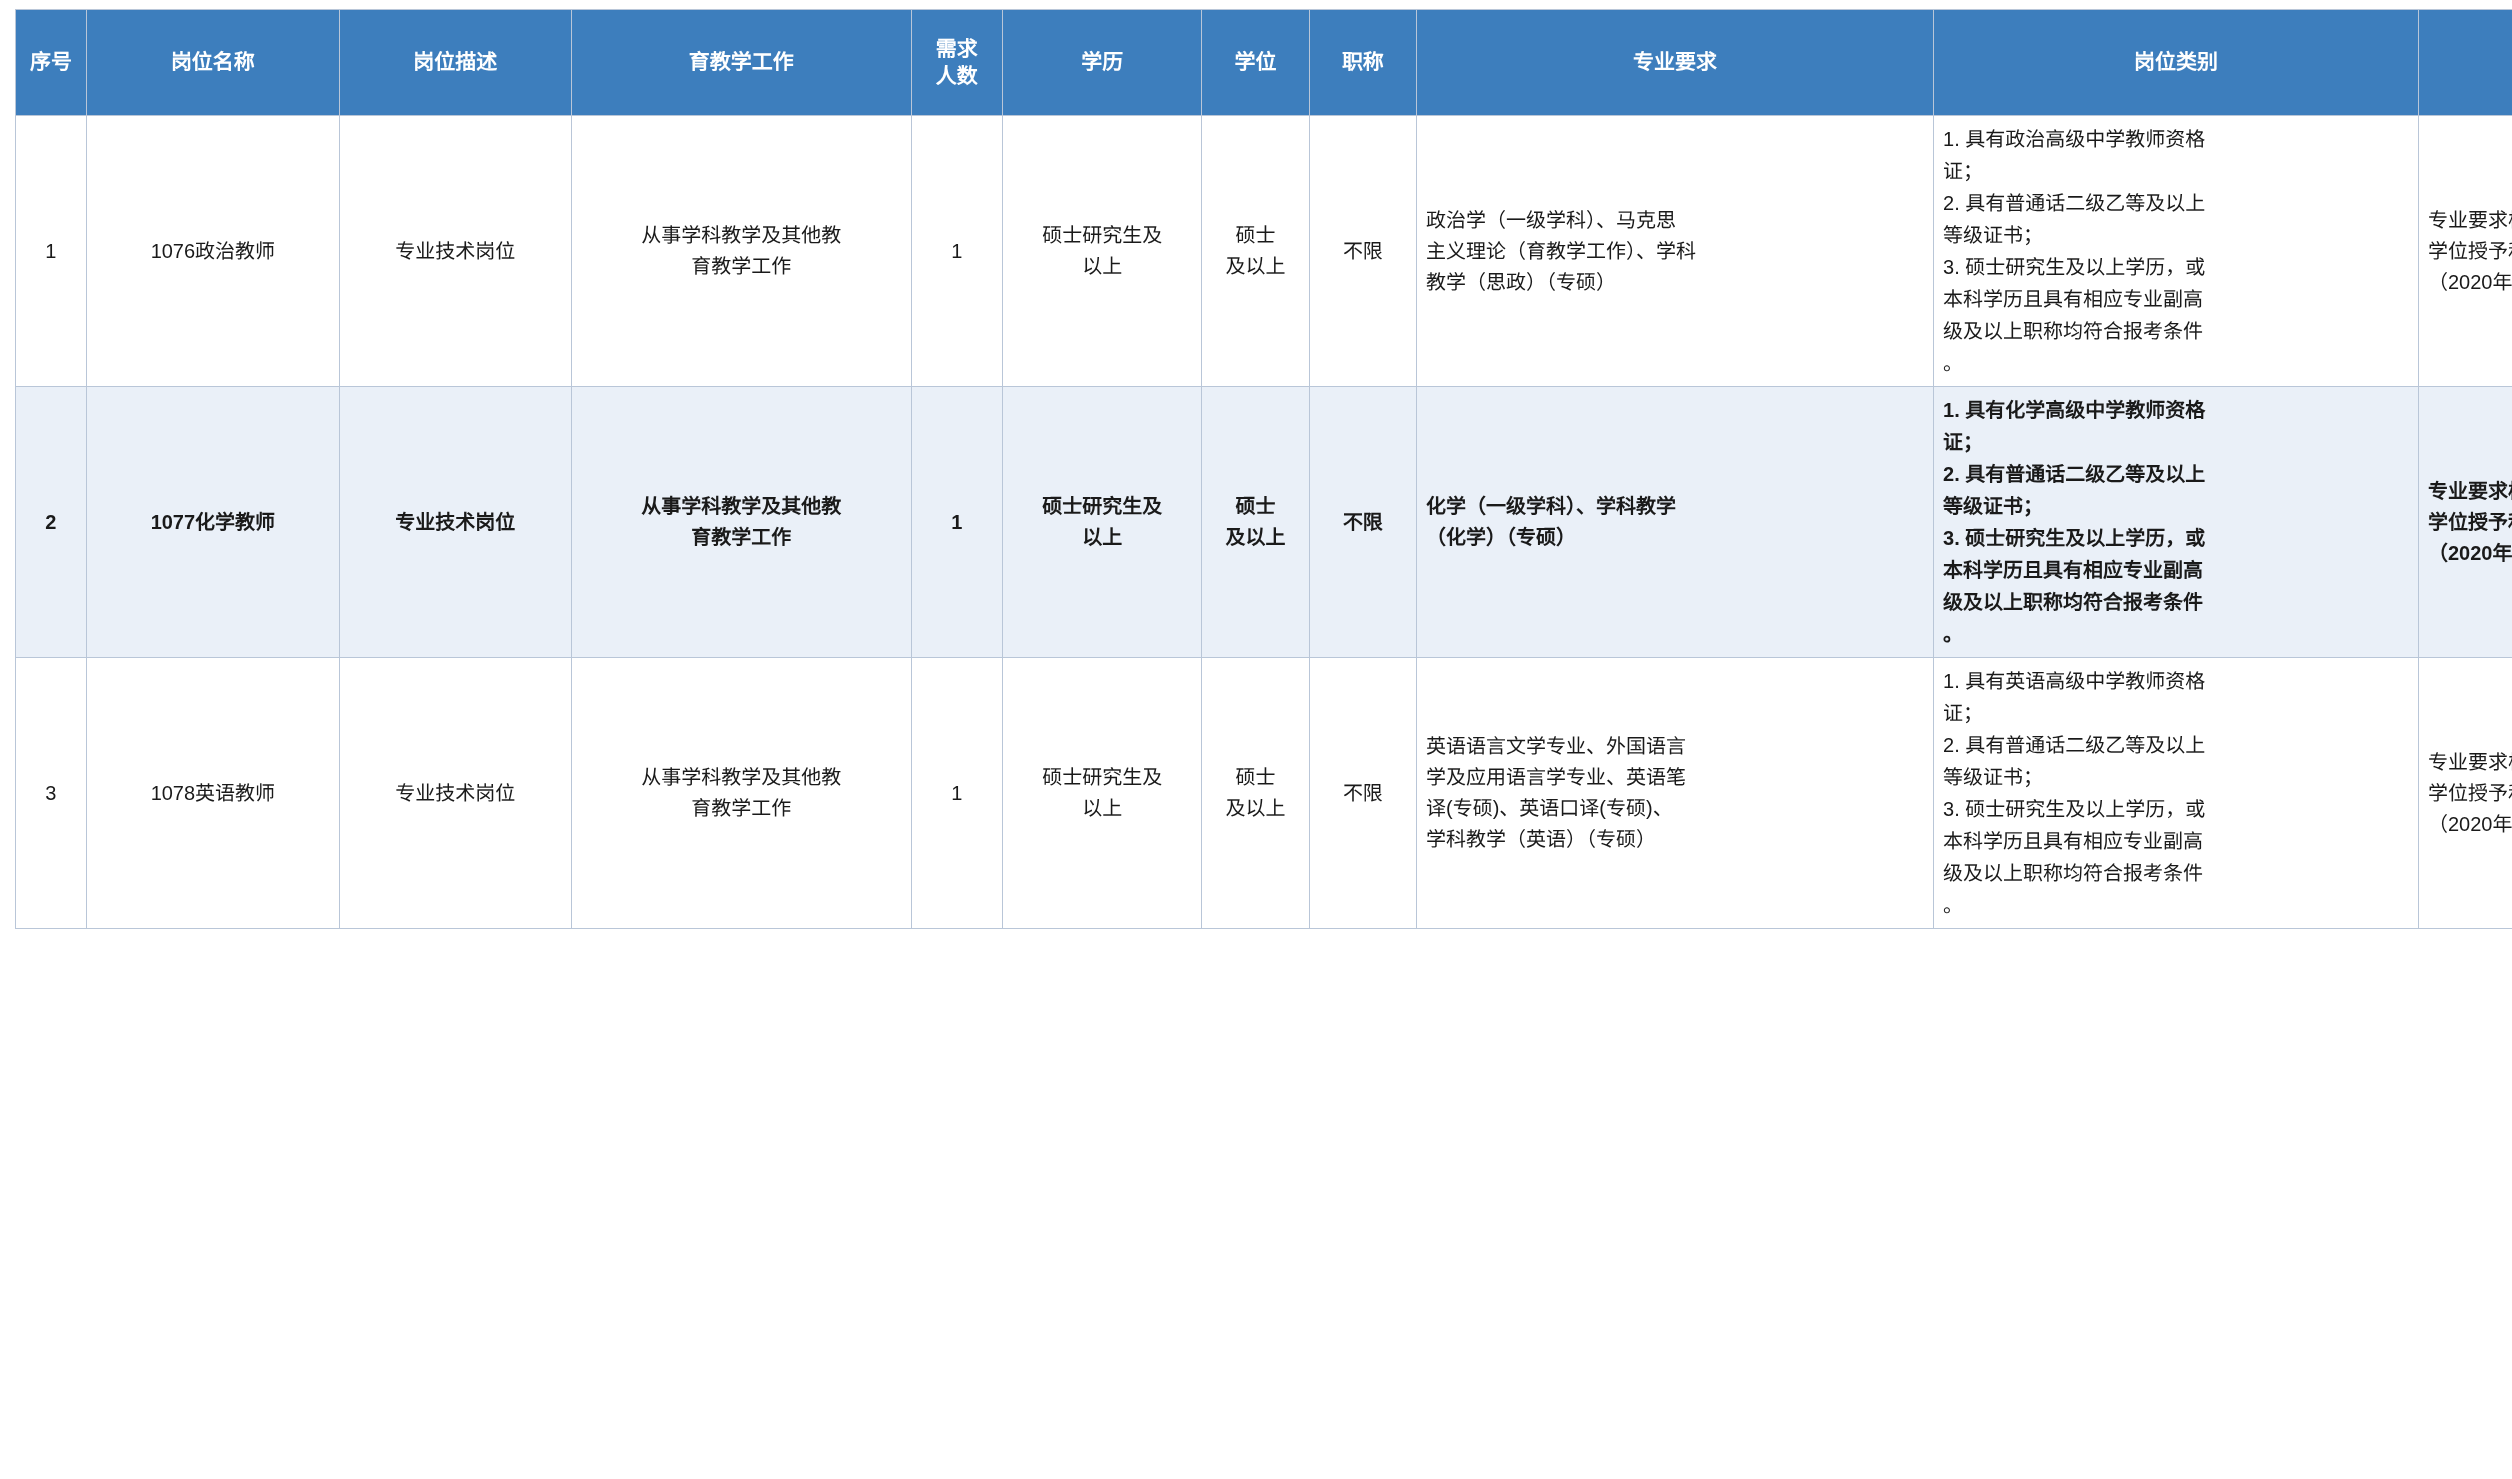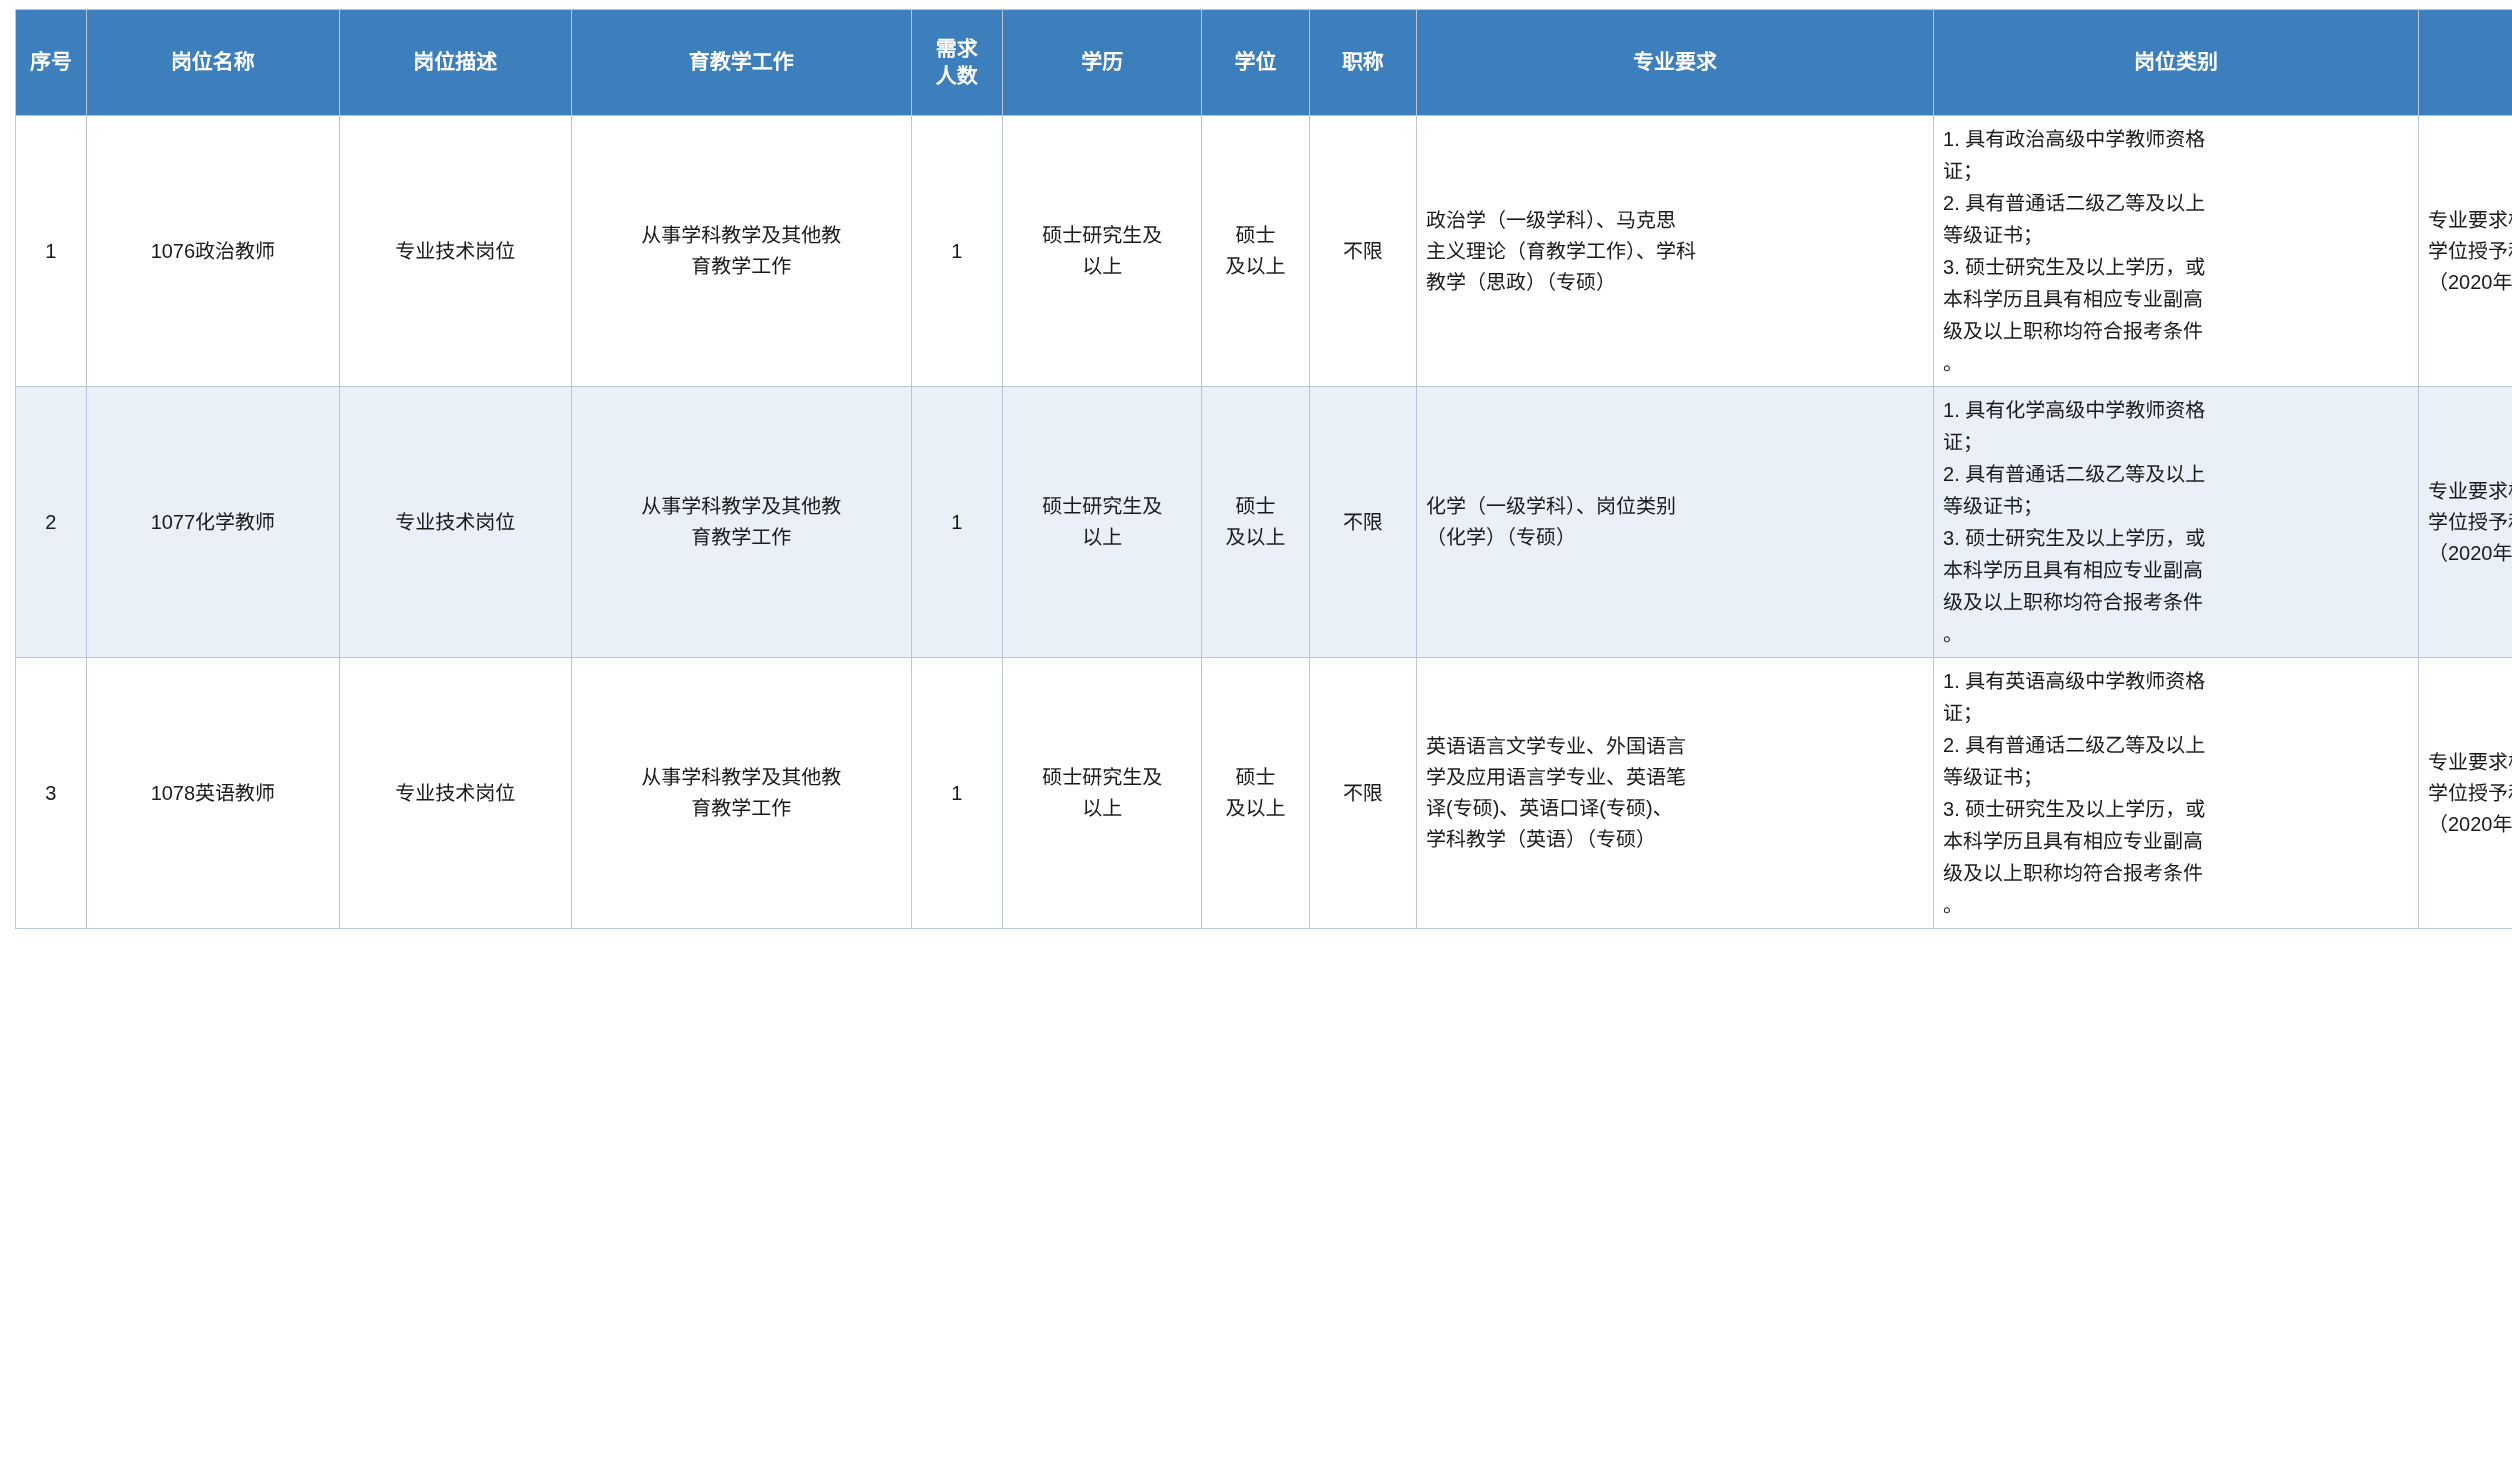--- a/index.html
+++ b/index.html
@@ -43,20 +43,21 @@
     height: 106px;
     font-size: 21px;
     border-color: #3d7ebd;
   }
   thead th .hdr-stack {
     display: block;
     line-height: 1.25;
   }
   tbody tr.row-even td {
     background: #eaf0f8;
+    font-weight: bold;
   }
   tbody tr.row-odd td {
     background: #ffffff;
     margin-top: 40px;
   }
   td.c-idx,
   td.c-count,
   td.c-title,
   td.c-category,
   td.c-edu,
@@ -216,21 +217,21 @@
 以上</span>
           </td>
         <td class="c-degree">
             <span class="cell-lines">硕士
 及以上</span>
           </td>
         <td class="c-rank">
             <span class="cell-lines">不限</span>
           </td>
         <td class="c-major">
-            <span class="cell-lines">化学（一级学科）、岗位类别
+            <span class="cell-lines">化学（一级学科）、学科教学
 （化学）（专硕）</span>
           </td>
         <td class="c-other">
             <span class="cell-lines">1. 具有化学高级中学教师资格
 证；
 2. 具有普通话二级乙等及以上
 等级证书；
 3. 硕士研究生及以上学历，或
 本科学历且具有相应专业副高
 级及以上职称均符合报考条件

